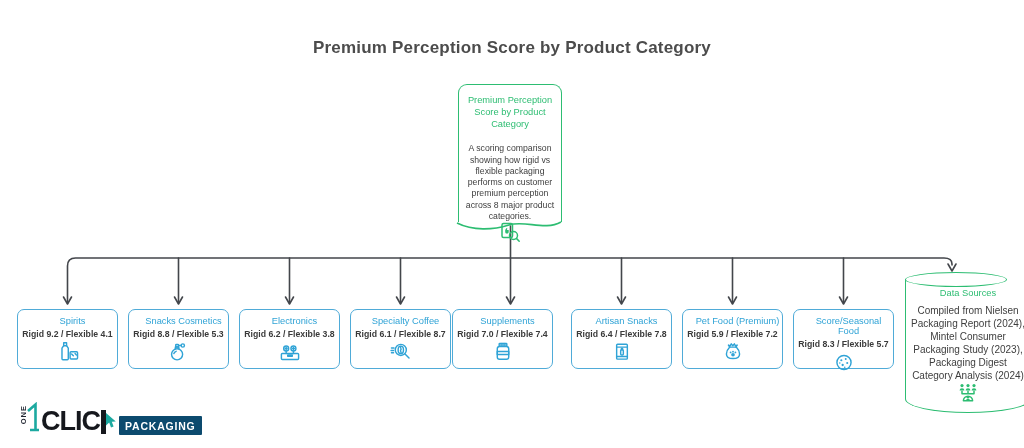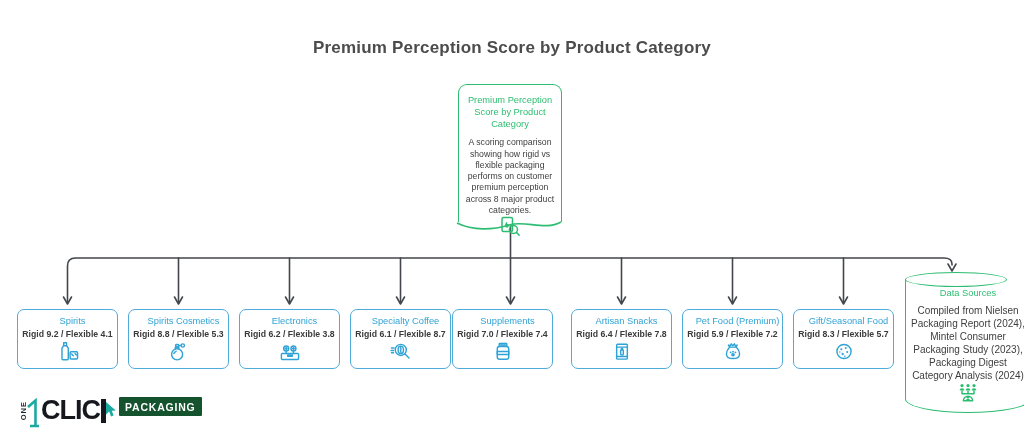--- a/index.html
+++ b/index.html
@@ -18,21 +18,21 @@
   
   .root-node{
     position:absolute;left:458px;top:84px;width:104px;height:138px;box-sizing:border-box;
     border:1.6px solid #2dbd72;border-bottom:none;border-radius:9px 9px 0 0;background:#fff;
     display:flex;flex-direction:column;align-items:center;text-align:center;
     padding:9px 5px 0 5px;
   }
   .root-wave{position:absolute;left:-1.6px;top:100%;width:104px;height:12px;overflow:visible;}
   .root-wave path{fill:none;stroke:#2dbd72;stroke-width:1.6;}
   .root-title{font-size:9.3px;line-height:1.3;color:#2dbd72;font-weight:500;}
-  .root-desc{font-size:8.7px;line-height:1.3;color:#3e3e3e;margin-top:7px;}
+  .root-desc{font-size:8.7px;line-height:1.3;color:#3e3e3e;margin-top:13px;}
   .root-node .node-icon{margin-top:auto;margin-bottom:5px;}
   
   .cat{
     position:absolute;top:309px;width:101px;height:60px;box-sizing:border-box;
     border:1.6px solid #4fabd8;border-radius:7px;background:#fff;
     display:flex;flex-direction:column;align-items:center;text-align:center;
   }
   .cat-title{font-size:9.3px;color:#2fa3d6;font-weight:500;margin-top:6px;line-height:1.1;margin-left:10px;}
   .cat-score{font-size:8.7px;color:#3a3a3a;margin-top:3.5px;line-height:1.1;font-weight:bold;}
   .cat .node-icon{margin-top:2px;}
@@ -53,36 +53,36 @@
     border:1.6px solid #2dbd72;border-radius:50%;
   }
   .cyl-content{
     position:absolute;left:4px;right:4px;top:16px;bottom:4px;
     display:flex;flex-direction:column;align-items:center;text-align:center;
   }
   .cyl-title{font-size:9.3px;color:#2dbd72;font-weight:500;}
   .cyl-desc{font-size:10px;line-height:1.3;color:#3e3e3e;margin-top:6px;}
   .cyl-content .node-icon{margin-top:auto;margin-bottom:8px;}
   
-  .logo{position:absolute;left:20px;top:397px;height:38px;display:flex;align-items:flex-start;}
+  .logo{position:absolute;left:20px;top:397px;height:38px;display:flex;align-items:flex-end;}
   .logo-one{position:relative;width:20px;height:34px;margin-right:1px;}
   .one-vert{
     position:absolute;left:-1px;top:4px;font-size:7.5px;font-weight:bold;color:#1f2430;
     writing-mode:vertical-rl;transform:rotate(180deg);letter-spacing:1px;
   }
   .one-digit-svg{position:absolute;left:6px;top:1px;}
   .logo-click{
     font-size:27px;font-weight:bold;color:#16181d;letter-spacing:-1px;line-height:1;
     display:flex;align-items:center;
   }
   .k-wrap{position:relative;width:15px;height:26px;margin-left:1px;}
   .k-bar{position:absolute;left:0;top:1px;width:5px;height:24px;background:#16181d;}
   .k-cursor{position:absolute;left:4px;top:4px;}
   .packaging-badge{
-    margin-left:3px;background:#14532d;color:#ffffff;font-size:10.5px;font-weight:bold;
+    margin-left:3px;background:#0c4a6e;color:#ffffff;font-size:10.5px;font-weight:bold;
     letter-spacing:.8px;padding:4px 6px 3px 6px;border-radius:1px;
   }
 </style>
 </head>
 <body>
 
 <div class="stage">
 
   <div class="page-title">Premium Perception Score by Product Category</div>
 
@@ -133,21 +133,21 @@
       <svg class="ic" width="26" height="21" viewBox="0 0 26 22">
         <path class="st" d="M8.5 1.8h3v3.1l1.8 2.6V18.6a1 1 0 0 1-1 1H7.7a1 1 0 0 1-1-1V7.5l1.8-2.6z"></path>
         <path class="st" d="M8.5 4.9h3"></path>
         <rect class="st" x="15.2" y="11.2" width="7.8" height="7.6" rx="1"></rect>
         <path class="st" d="M16.8 13.6l1.8 1.8M20.4 13.2l1.4 1.4"></path>
       </svg>
     </span>
   </div>
 
   <div class="cat" style="left:128px">
-    <div class="cat-title">Spirits Cosmetics</div>
+    <div class="cat-title">Snacks Cosmetics</div>
     <div class="cat-score">Rigid 8.8 / Flexible 5.3</div>
     <span class="node-icon">
       <svg class="ic" width="26" height="21" viewBox="0 0 26 22">
         <circle class="st" cx="11" cy="14" r="5.8"></circle>
         <path class="st" d="M9.2 8.5V6.2h3.6v2.3"></path>
         <rect class="st" x="9.6" y="3.6" width="2.8" height="2.6" rx="0.5"></rect>
         <path class="st" d="M12.6 4.7h2.6"></path>
         <circle class="st" cx="17" cy="4.7" r="1.7"></circle>
         <path class="st" d="M7.6 13.2a3.8 3.8 0 0 1 2.4-2.4"></path>
       </svg>
@@ -218,21 +218,21 @@
         <path class="st" d="M9.6 6.4c-2.2 2.3-3.5 4.7-3.5 7.1 0 3.1 2.8 4.8 6.9 4.8s6.9-1.7 6.9-4.8c0-2.4-1.3-4.8-3.5-7.1z"></path>
         <circle class="fl" cx="13" cy="14.4" r="1.9"></circle>
         <circle class="fl" cx="10.5" cy="12" r="0.95"></circle>
         <circle class="fl" cx="13" cy="11.2" r="0.95"></circle>
         <circle class="fl" cx="15.5" cy="12" r="0.95"></circle>
       </svg>
     </span>
   </div>
 
   <div class="cat" style="left:793px">
-    <div class="cat-title">Gift/Seasonal Food</div>
+    <div class="cat-title">Score/Seasonal Food</div>
     <div class="cat-score">Rigid 8.3 / Flexible 5.7</div>
     <span class="node-icon">
       <svg class="ic" width="26" height="21" viewBox="0 0 26 22">
         <circle class="st" cx="13" cy="11" r="7.4"></circle>
         <circle class="fl" cx="10.2" cy="8.6" r="1.1"></circle>
         <circle class="fl" cx="14.8" cy="7.4" r="1"></circle>
         <circle class="fl" cx="16.4" cy="11.6" r="1.1"></circle>
         <circle class="fl" cx="11.6" cy="13.6" r="1.2"></circle>
         <circle class="fl" cx="8.6" cy="11.6" r="0.8"></circle>
         <circle class="fl" cx="13.8" cy="16" r="0.8"></circle>

